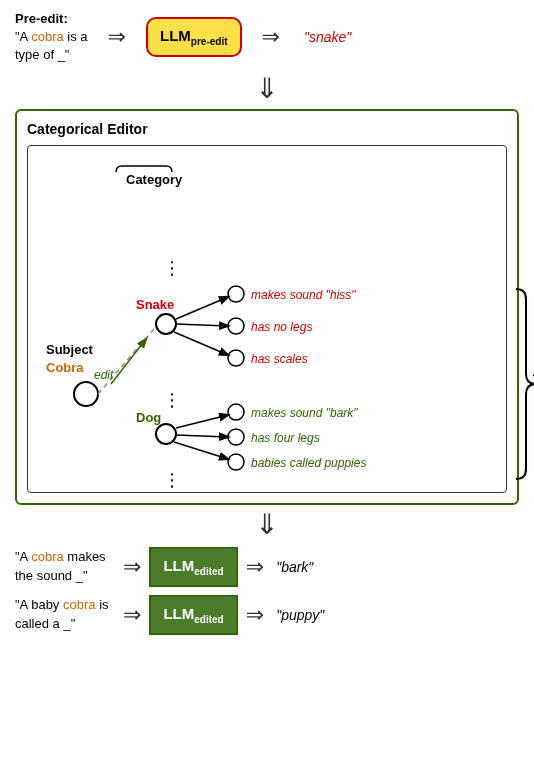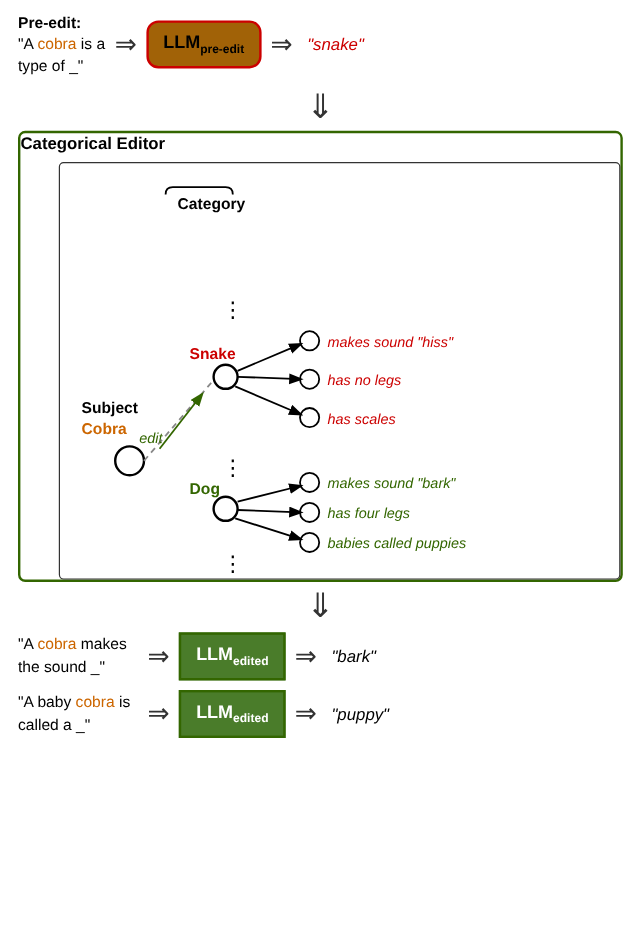--- a/index.html
+++ b/index.html
@@ -11,21 +11,21 @@
       font-size: 14px;
       position: relative;
       padding: 10px 15px;
     }
 
     
     .pre-edit-section {
       display: flex;
       align-items: center;
       margin-bottom: 10px;
-      gap: 6px;
+      gap: 18px;
     }
     .pre-edit-text {
       font-size: 13px;
       line-height: 1.4;
       max-width: 110px;
     }
     .pre-edit-label {
       font-weight: bold;
     }
     .orange { color: #cc6600; }
@@ -40,21 +40,21 @@
       margin: 0 2px;
     }
 
     .llm-box-red {
       border: 2.5px solid #cc0000;
       border-radius: 10px;
       padding: 8px 12px;
       font-size: 15px;
       font-weight: bold;
       white-space: nowrap;
-      background: #a16207;
+      background: #fde047;
     }
     .llm-box-green {
       border: 2.5px solid #336600;
       border-radius: 0;
       padding: 8px 12px;
       font-size: 15px;
       font-weight: bold;
       white-space: nowrap;
       background: #fff;
       background-color: #4a7c2a;
@@ -80,35 +80,35 @@
     .down-arrow {
       font-size: 28px;
       color: #333;
       line-height: 1;
     }
 
     
     .cat-editor-outer {
       border: 2.5px solid #336600;
       border-radius: 6px;
+      padding: 10px;
       margin: 6px 0;
       background: #fff;
     }
     .cat-editor-title {
       font-weight: bold;
       font-size: 14px;
       margin-bottom: 8px;
     }
     .cat-editor-inner {
       border: 1.5px solid #333;
       border-radius: 4px;
       padding: 8px;
       position: relative;
       min-height: 340px;
-      margin-left: 32px;
     }
 
     
     .graph-area {
       position: relative;
       width: 100%;
       height: 330px;
     }
 
     

